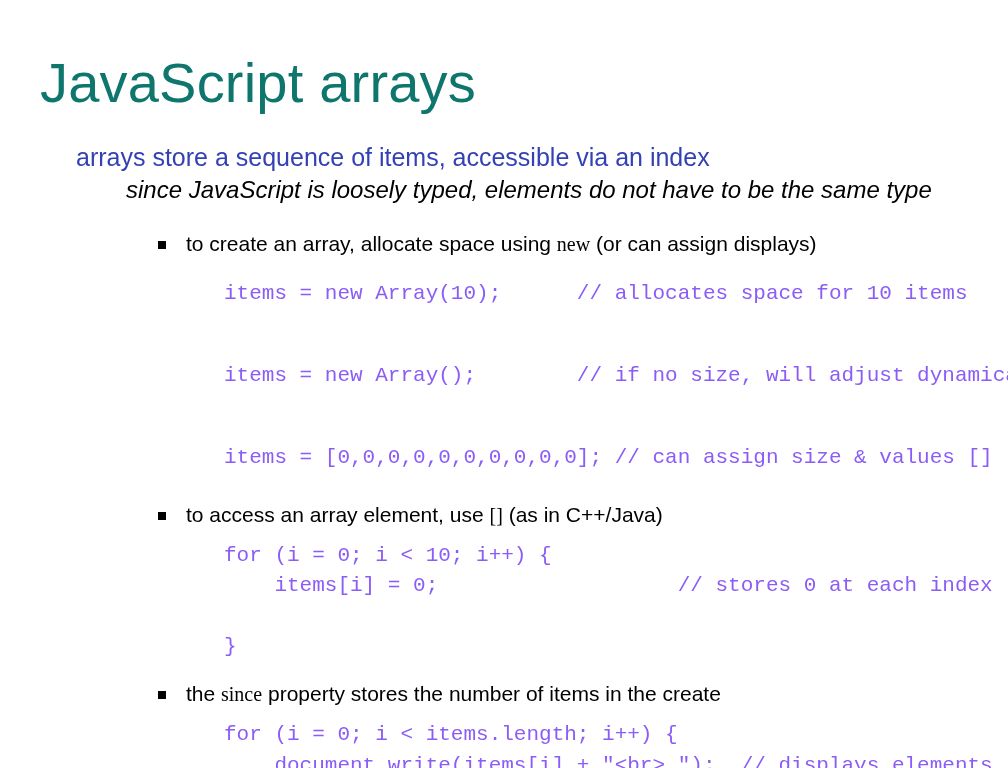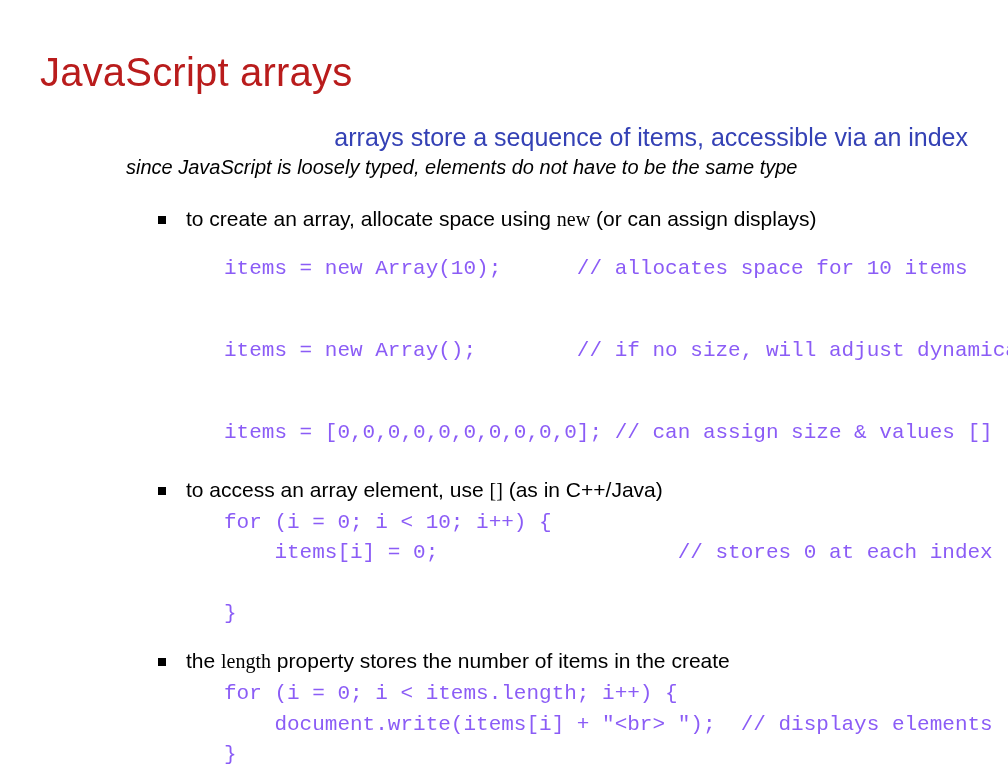--- a/index.html
+++ b/index.html
@@ -9,35 +9,34 @@
     height: 768px;
     background: #ffffff;
     font-family: Arial, Helvetica, sans-serif;
     color: #000000;
   }
   .slide {
     box-sizing: border-box;
     padding: 50px 40px 40px 40px;
   }
   .title {
-    font-size: 40px;
-    color: #b91c1c;
+    font-size: 56px;
+    color: #0f766e;
     font-weight: 400;
     margin: 0 0 28px 0;
     letter-spacing: 0.2px;
   }
   .subhead {
     font-size: 25px;
     color: #3441b5;
     margin: 0 0 4px 36px;
     font-weight: 400;
-    text-align: right;
   }
   .subnote {
-    font-size: 20px;
+    font-size: 24px;
     font-style: italic;
     color: #000;
     margin: 0 0 28px 86px;
   }
   ul.bullets {
     list-style: none;
     padding: 0;
     margin: 0 0 0 118px;
   }
   ul.bullets > li {
@@ -61,21 +60,21 @@
     font-size: 20px;
   }
   .codeblock {
     font-family: "Courier New", Courier, monospace;
     font-size: 21px;
     color: #8b5cf6;
     white-space: pre;
     margin: 18px 0 24px 38px;
     line-height: 1.95;
   }
-  .codeblock.tight { line-height: 1.45; margin-top:6px; margin-bottom:20px;}
+  .codeblock.tight { line-height: 1.45; margin-top:14px; margin-bottom:20px;}
 </style>
 </head>
 <body>
 
 <div class="slide">
   <h1 class="title">JavaScript arrays</h1>
 
   <div class="subhead">arrays store a sequence of items, accessible via an index</div>
   <div class="subnote">since JavaScript is loosely typed, elements do not have to be the same type</div>
 
@@ -91,19 +90,19 @@
 
     <li>
       <span>to access an array element, use </span><span class="code-inline">[]</span><span> (as in C++/Java)</span>
       <div class="codeblock tight">for (i = 0; i &lt; 10; i++) {
     items[i] = 0;                   // stores 0 at each index
 
 }</div>
     </li>
 
     <li>
-      <span>the </span><span class="code-inline">length</span><span> property stores the number of items in the create</span>
+      <span>the </span><span class="code-inline">since</span><span> property stores the number of items in the create</span>
       <div class="codeblock tight">for (i = 0; i &lt; items.length; i++) {
     document.write(items[i] + "&lt;br&gt; ");  // displays elements
 }</div>
     </li>
   </ul>
 </div>
 
 </body></html>

